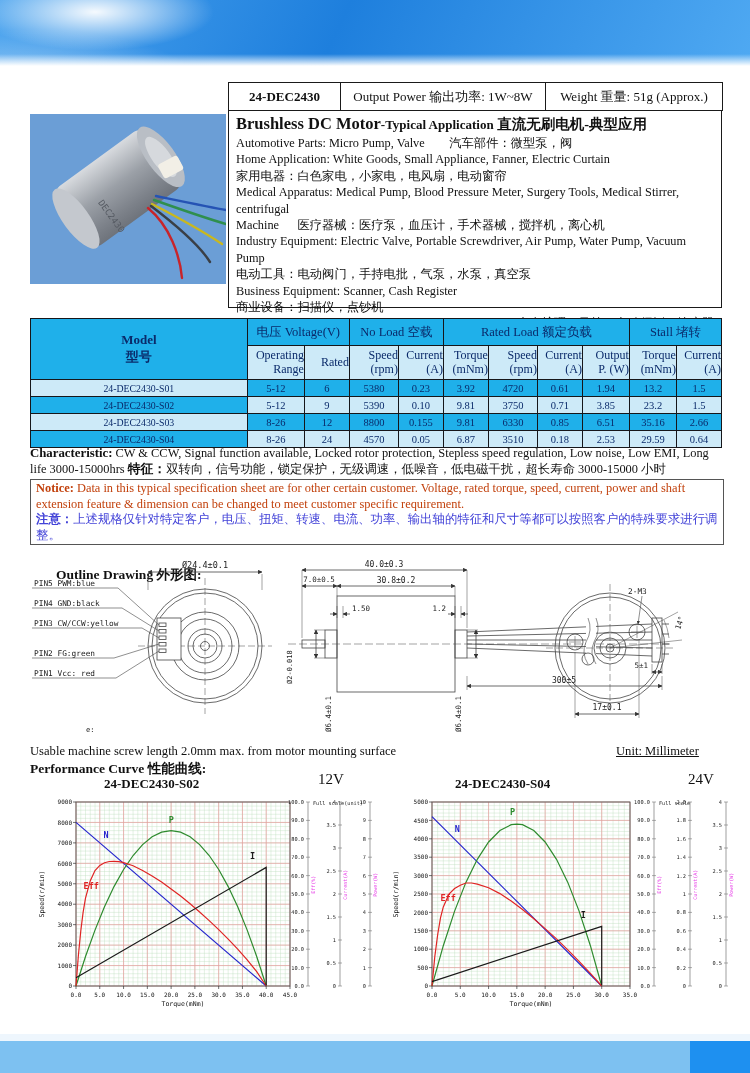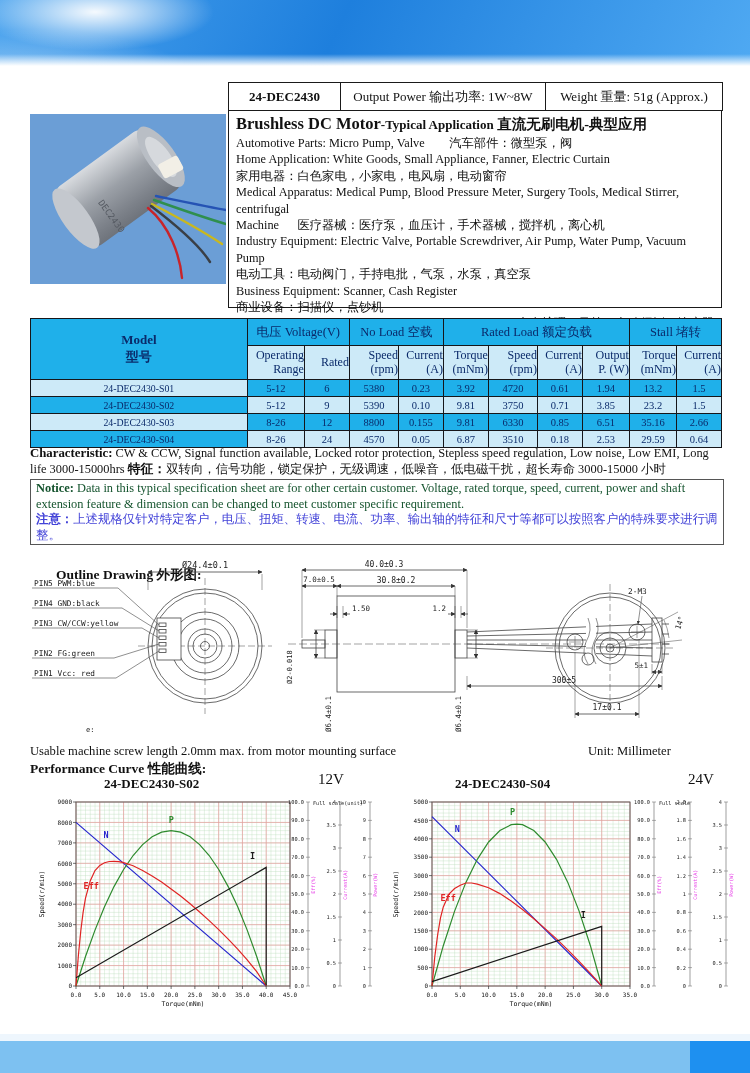--- a/index.html
+++ b/index.html
@@ -44,30 +44,30 @@
   .spec-table .drow td{height:16px;font-size:10.5px;}
   .spec-table .drow .mcell{font-family:Liberation Serif, serif;font-size:9.8px;}
   .bg-cyan{background:#1fb0ea;}
   .bg-light{background:#cdeaf8;}
 
   
   .char-par{position:absolute;left:30px;top:446px;width:694px;font-size:12.4px;line-height:15.8px;}
   .char-par b{font-size:12.8px;}
   .notice-box{position:absolute;left:30px;top:479px;width:682px;border:1px solid #555;
       padding:1px 5px;font-size:12.4px;line-height:15.6px;}
-  .notice-en{color:#14532d;}
+  .notice-en{color:#c2410c;}
   .notice-cn{color:#4343d8;}
   .notice-box b{font-weight:bold;}
 
   
   .outline-title{position:absolute;left:30px;top:566px;font-size:13.5px;font-weight:bold;margin-left:26px;}
   .outline-svg{position:absolute;left:30px;top:556px;}
   .outline-svg text{font-family:"DejaVu Sans Mono",monospace;fill:#222;}
   .screw-note{position:absolute;left:30px;top:744px;font-size:12.6px;}
-  .unit-note{position:absolute;left:588px;top:744px;font-size:12.6px;}
+  .unit-note{position:absolute;left:616px;top:744px;font-size:12.6px;text-decoration:underline;}
   .perf-title{position:absolute;left:30px;top:760px;font-size:13.5px;font-weight:bold;}
 
   .c1-title{position:absolute;left:104px;top:776px;font-size:13px;font-weight:bold;}
   .c1-volt{position:absolute;left:318px;top:771px;font-size:15px;}
   .c2-title{position:absolute;left:455px;top:776px;font-size:13px;font-weight:bold;}
   .c2-volt{position:absolute;left:688px;top:771px;font-size:15px;}
   .chart{position:absolute;background:#fff;}
   .chart text{font-family:"DejaVu Sans Mono",monospace;}
   #chart0{left:32px;top:792px;}
   #chart1{left:386px;top:792px;}

